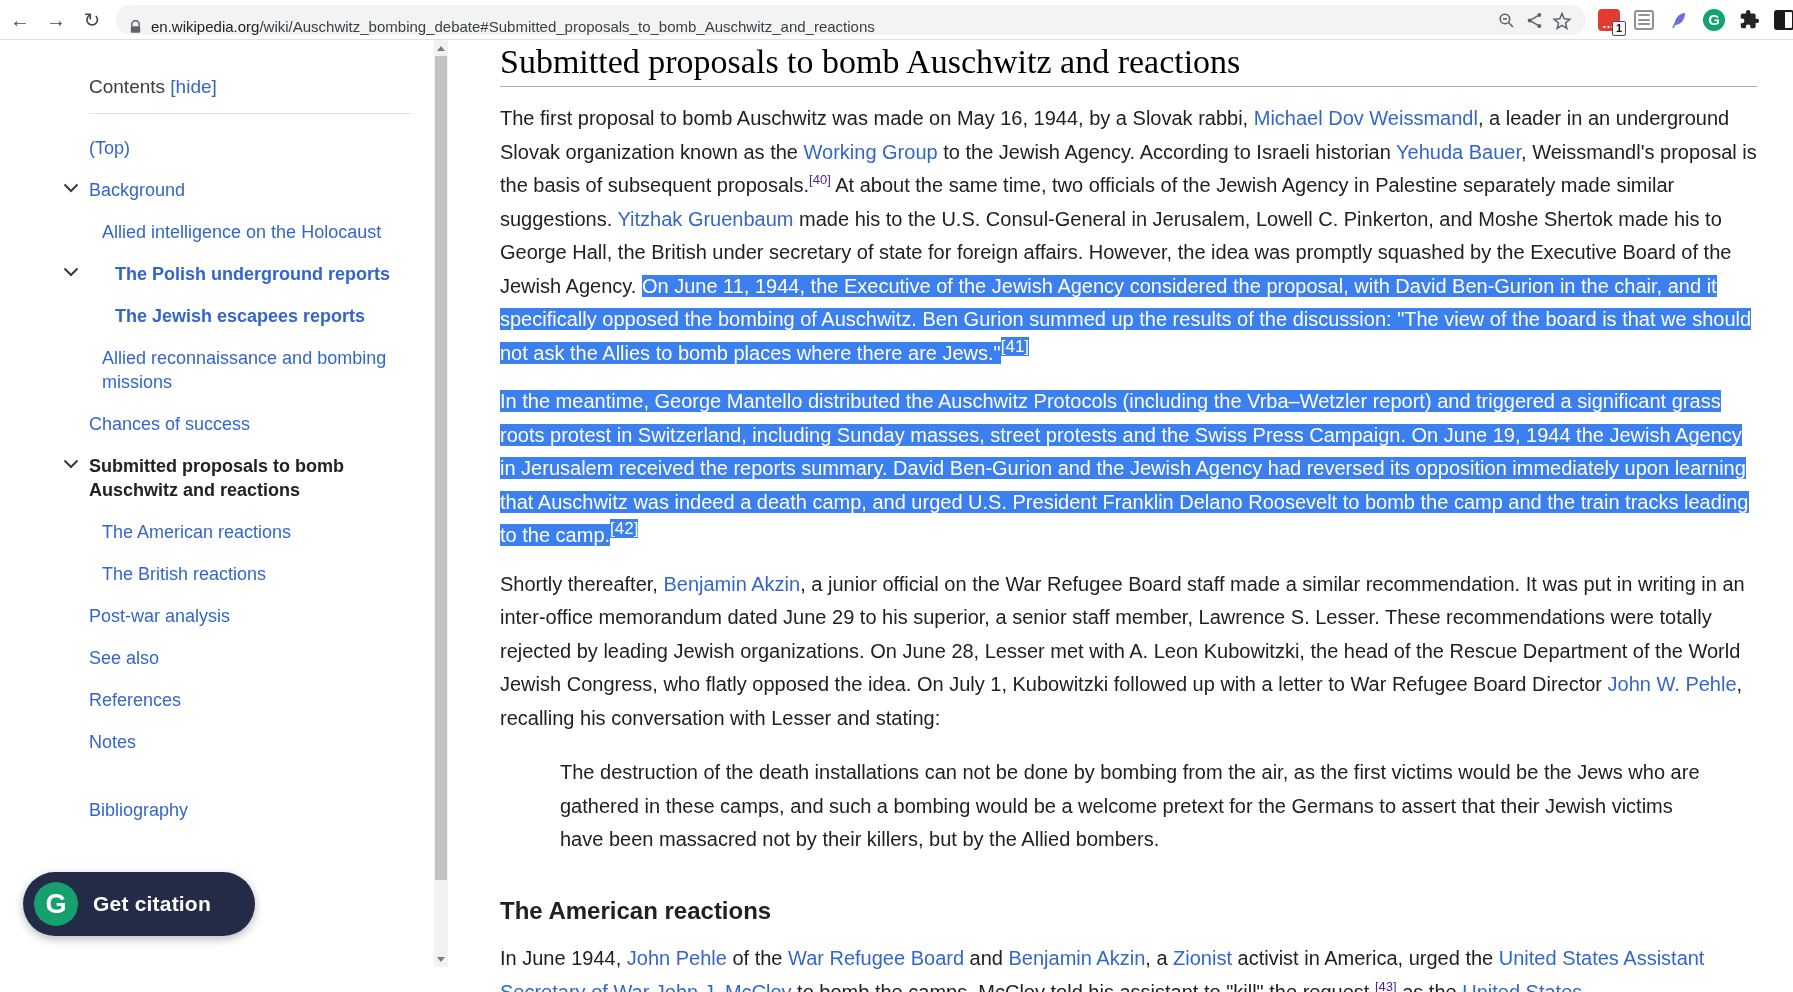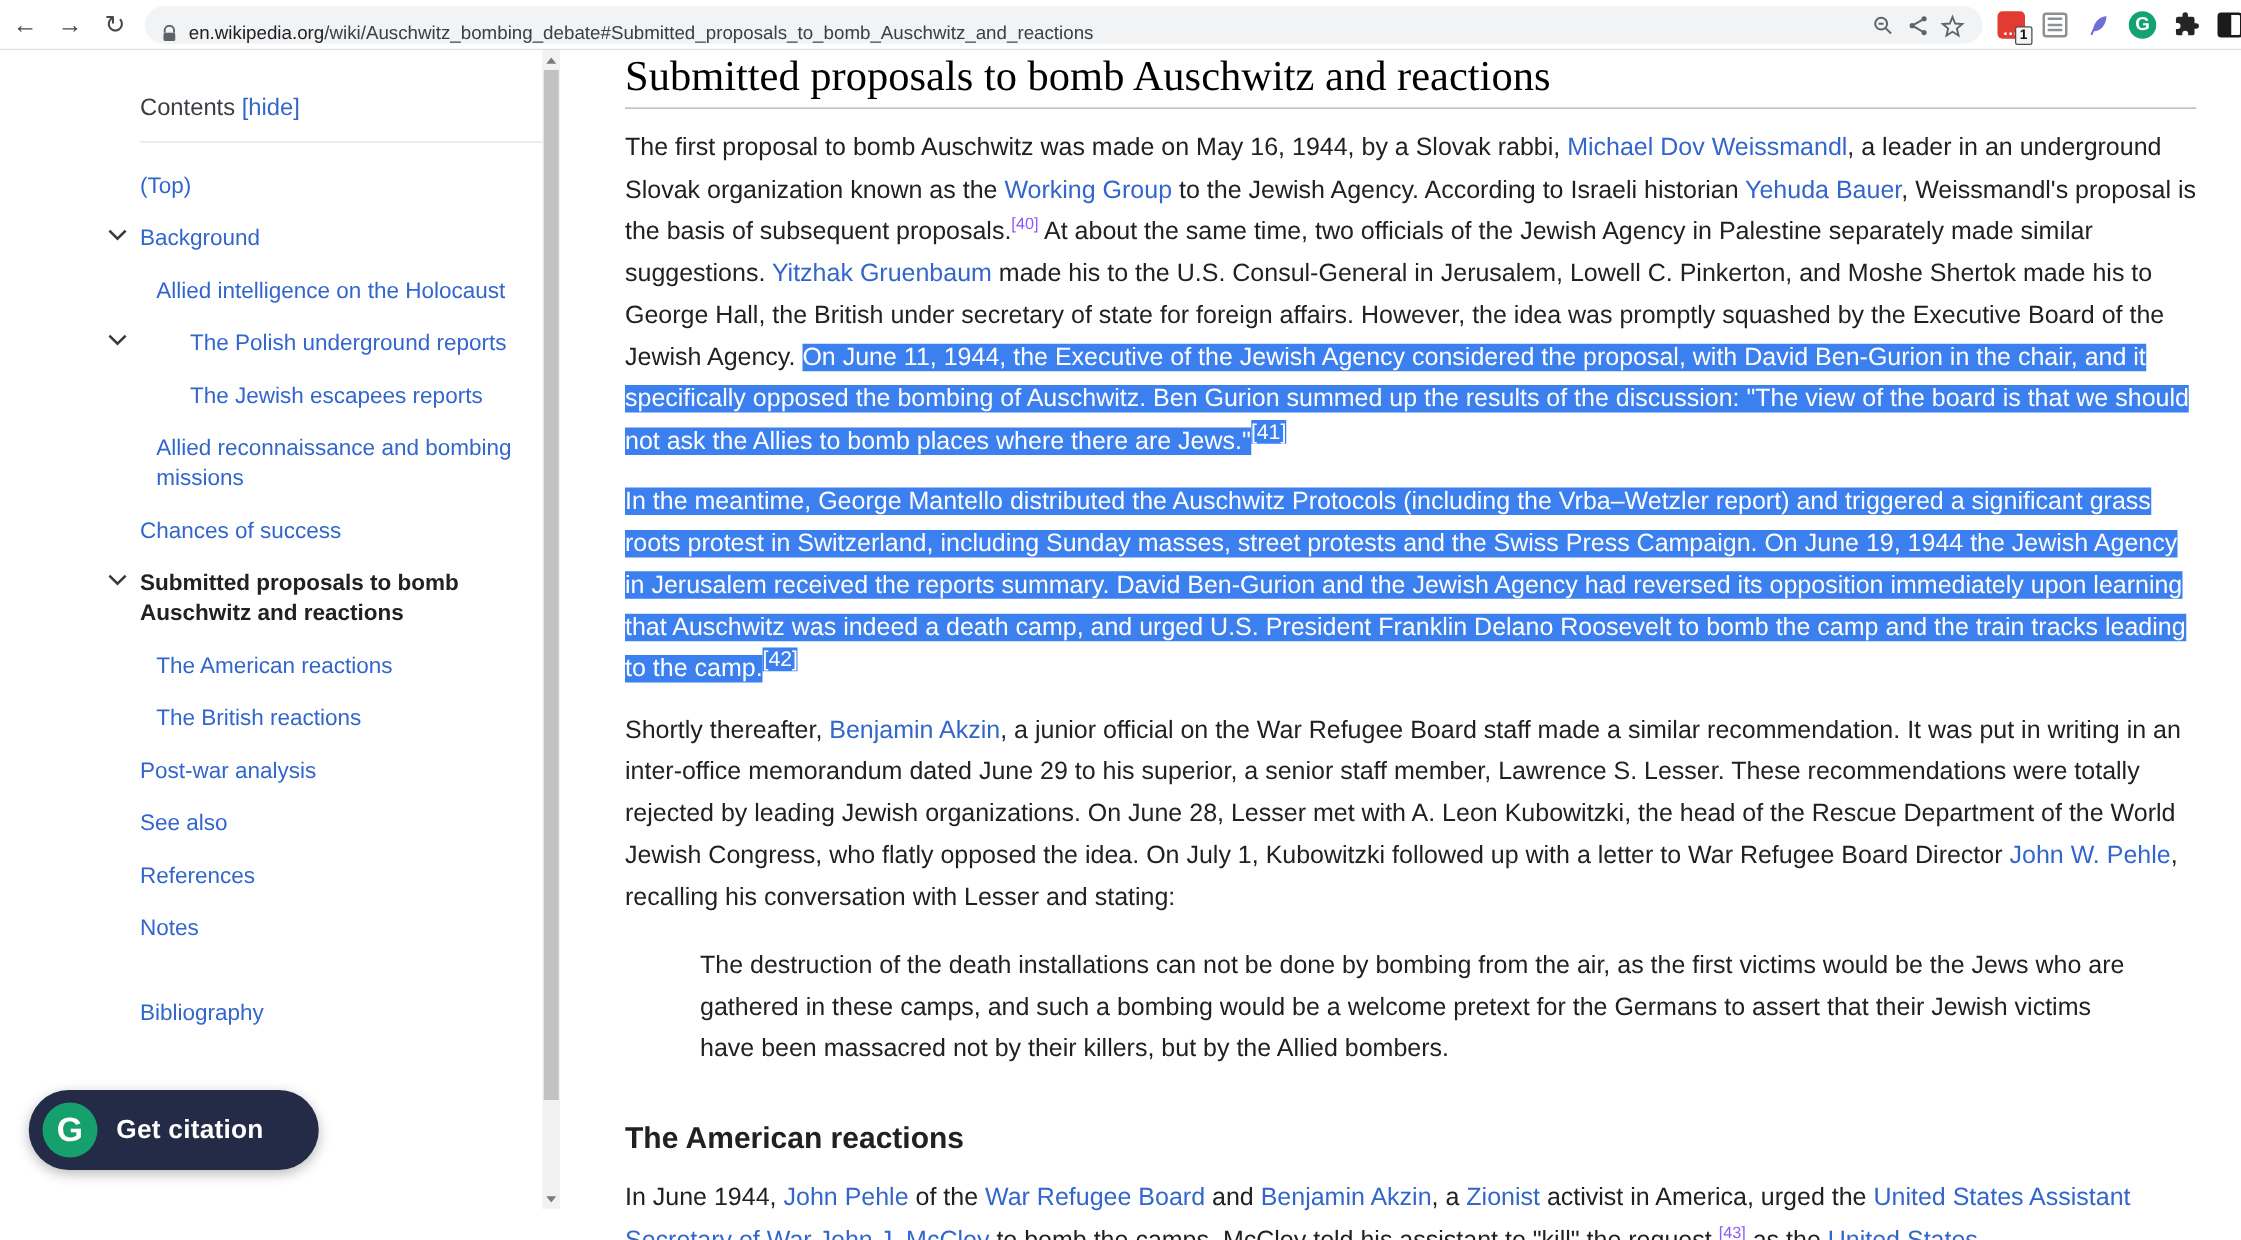--- a/index.html
+++ b/index.html
@@ -38,27 +38,27 @@
   .gram-circle { width:22px; height:22px; border-radius:50%; background:#13a271; color:#fff;
                  display:flex; align-items:center; justify-content:center; font-size:15px; font-weight:700; }
   .list-ext { width:20px; height:20px; border:2px solid #8d9095; border-radius:3px; box-sizing:border-box;
               display:flex; flex-direction:column; justify-content:space-evenly; padding:0 2px; }
   .list-ext i { display:block; height:2px; background:#8d9095; border-radius:1px; }
   .panel-ico { width:20px; height:20px; border:2.5px solid #1b1b1b; border-radius:3px; box-sizing:border-box; position:relative; }
   .panel-ico::before { content:""; position:absolute; left:0; top:0; bottom:0; width:9px; background:#1b1b1b; }
 
   
   .sidebar { position:absolute; left:0; top:40px; width:434px; }
-  .toc { padding:36px 0 0 112px; }
+  .toc { padding:36px 0 0 89px; }
   .contents-row { font-size:19px; color:#3a3e44; }
   .contents-row .hide-link { color:#3366cc; cursor:pointer; }
   .toc-divider { border:none; border-top:1px solid #e0e3e8; width:322px; margin:15px 0 22px 0; }
   .toc-item { position:relative; font-size:18px; line-height:24px; margin-bottom:18px; max-width:322px; color:#3366cc; cursor:pointer; }
   .toc-item.lvl2 { margin-left:13px; max-width:309px; }
-  .toc-item.lvl3 { margin-left:40px; max-width:294px; }
+  .toc-item.lvl3 { margin-left:26px; max-width:294px;font-weight:bold; }
   .toc-item.active { color:#202122; font-weight:700; }
   .toc-item:last-child { margin-top:44px; }
   .chev { position:absolute; left:-26px; top:5px; line-height:0; }
 
   
   .vscroll { position:absolute; left:434px; top:40px; width:14px; height:927px; background:#f2f2f2; }
   .vs-btn { position:absolute; left:0; width:14px; height:16px; background:#f2f2f2; display:flex; align-items:center; justify-content:center; cursor:pointer; }
   .vs-btn.up { top:0; }
   .vs-btn.down { bottom:0; }
   .tri-up { width:0; height:0; border-left:4px solid transparent; border-right:4px solid transparent; border-bottom:5px solid #7c7c7c; }
@@ -68,21 +68,21 @@
   
   .content { position:absolute; left:500px; top:40px; width:1257px; font-size:20px; line-height:33.5px; color:#202122; }
   h2.article-h {
     font-family:"Liberation Serif", serif; font-weight:400; font-size:34px; line-height:42px;
     margin:0; padding:1px 0 3px 0; border-bottom:1px solid #a7adb5; color:#000;
   }
   .content p { margin:15px 0 12px 0; }
   .content blockquote { margin:21px 40px 21px 60px; }
   h3.article-h3 { font-size:24px; font-weight:700; margin:37px 0 10px 0; color:#202122; }
   .seg-link { color:#3366cc; cursor:pointer; text-decoration:none; }
-  sup.seg-ref { color:#8b5cf6; font-size:13px; line-height:0; cursor:pointer; }
+  sup.seg-ref { color:#4c1d95; font-size:13px; line-height:0; cursor:pointer; }
   .seg-hl { background:#3c80ef; color:#ffffff; }
   sup.seg-hl-ref { background:#3c80ef; color:#ffffff; font-size:17px; line-height:0; cursor:pointer; }
 
   
   .getcite {
     position:absolute; left:23px; top:872px; width:232px; height:64px; border-radius:33px;
     background:#232b47; color:#fff; display:flex; align-items:center; gap:15px;
     padding-left:11px; box-sizing:border-box; z-index:6; cursor:pointer;
     box-shadow:0 3px 10px rgba(0,0,0,.28);
   }

